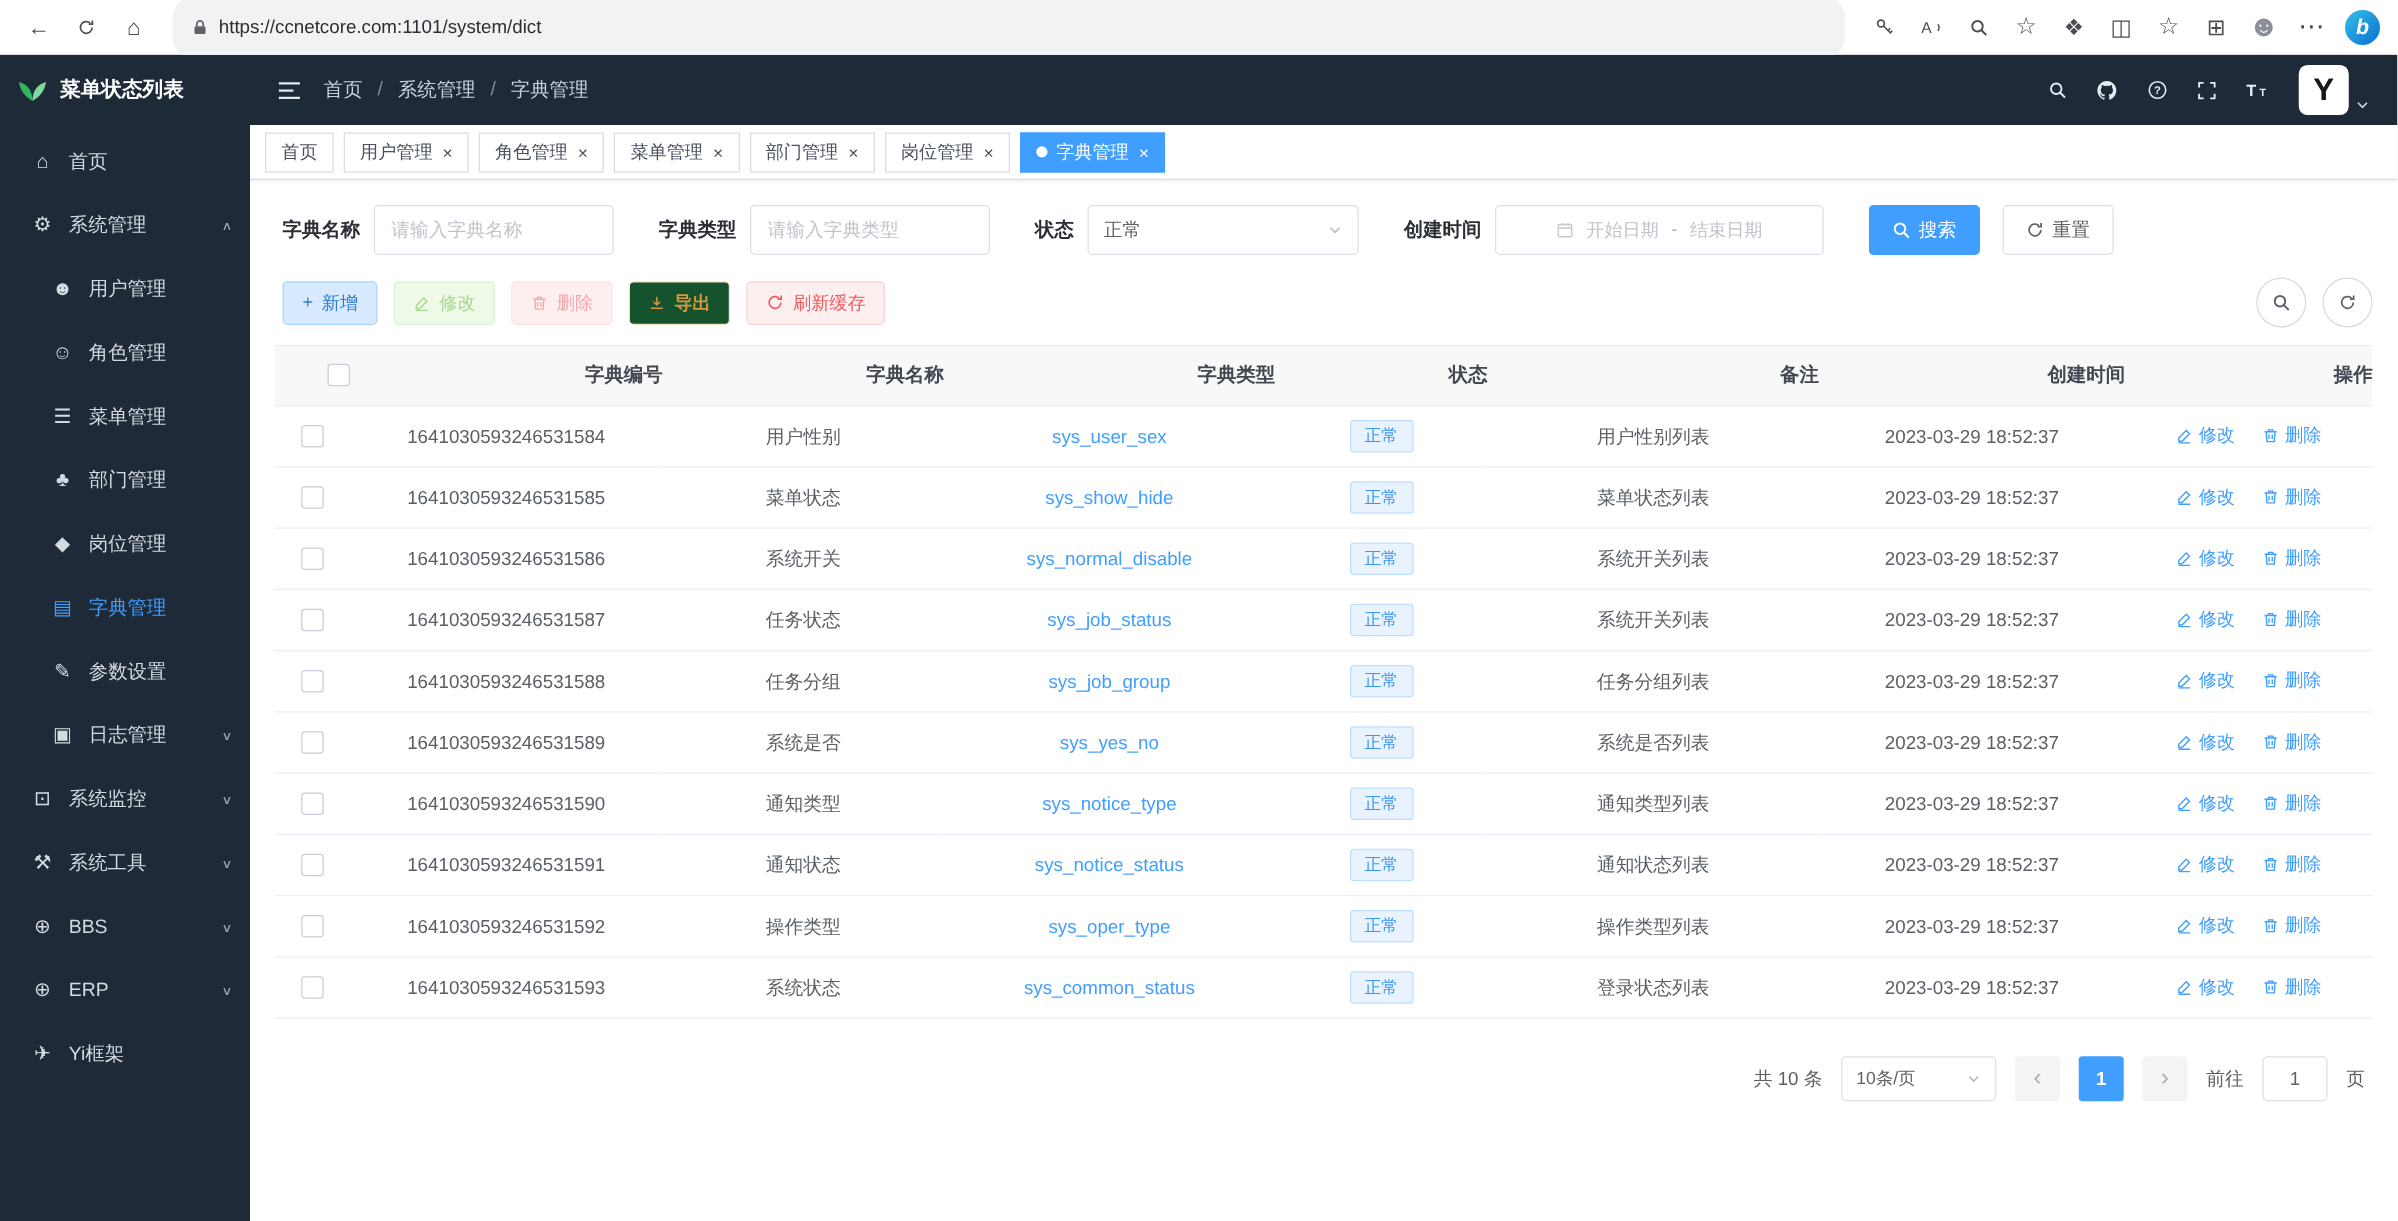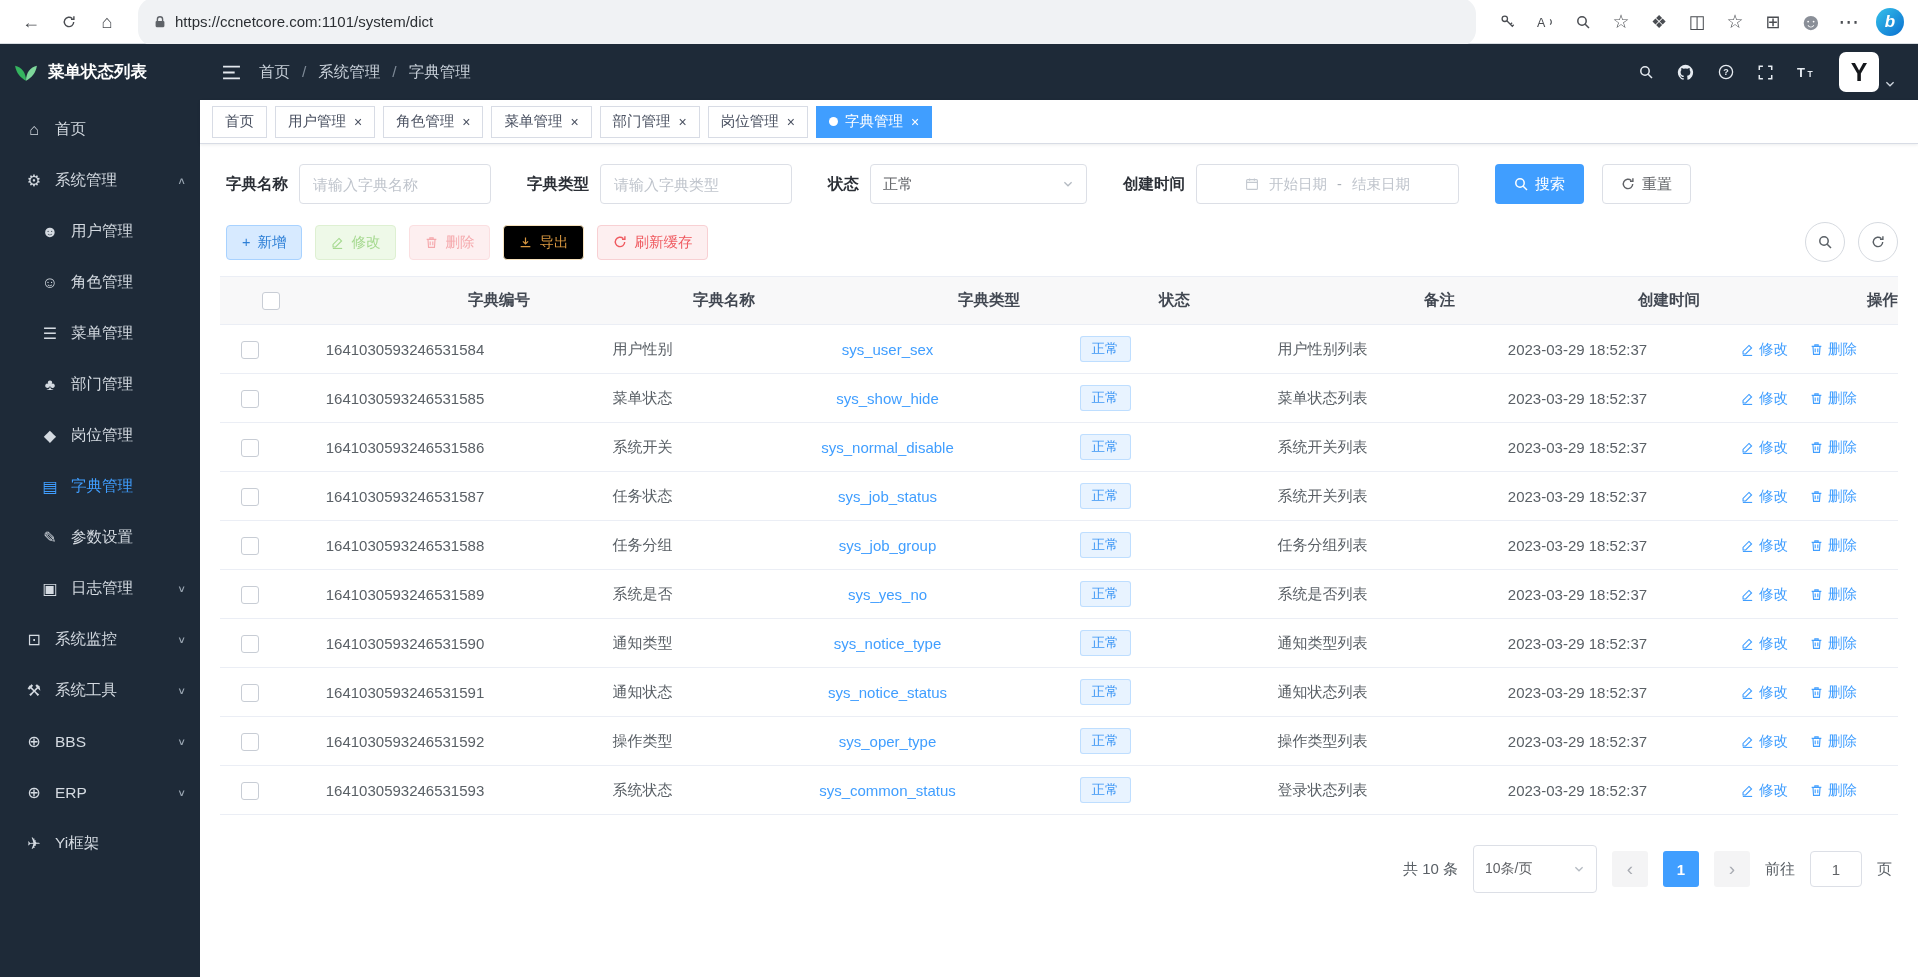--- a/index.html
+++ b/index.html
@@ -77,42 +77,42 @@
     padding:0 18px;cursor:pointer;border:1px solid transparent;font-family:Liberation Serif, serif;background:#fff;}
   .btn-primary{background:#409eff;color:#fff;}
   .btn-plain{border-color:#dcdfe6;color:#606266;}
 
   .toolbar{display:flex;align-items:center;gap:13px;margin-bottom:14px;padding-left:6px;}
   .tbtn{height:35px;padding:0 15px;border-radius:4px;font-size:14.5px;display:inline-flex;align-items:center;gap:7px;
     cursor:pointer;border:1px solid transparent;font-family:inherit;}
   .b-primary{background:#d7eaff;border-color:#a8d2ff;color:#2d7fd6;}
   .b-success-dis{background:#eef9e8;border-color:#def0d2;color:#a5d98f;cursor:not-allowed;}
   .b-danger-dis{background:#fdeff0;border-color:#fbdfe1;color:#f5a8ac;cursor:not-allowed;}
-  .b-warning{background:#000000;border-color:#f7e2bd;color:#d89740;}
+  .b-warning{background:#14532d;border-color:#f7e2bd;color:#d89740;font-weight:bold;}
   .b-danger{background:#fdeff0;border-color:#f8d0d3;color:#ef5a60;}
   .tool-right{margin-left:auto;display:flex;gap:13px;}
   .circle-btn{width:40px;height:40px;border-radius:50%;border:1px solid #d6dae0;background:#fff;color:#5a6066;
     display:inline-flex;align-items:center;justify-content:center;cursor:pointer;}
 
   
   table{width:100%;border-collapse:collapse;table-layout:fixed;}
   thead th{background:#f8f8f9;color:#42485­2;color:#424852;font-weight:700;font-size:15.5px;height:48px;
     border-top:1px solid #ebeef5;border-bottom:1px solid #ebeef5;text-align:right;}
   tbody td{height:49px;font-size:15px;color:#5a6066;text-align:center;border-bottom:1px solid #ebeef5;
     overflow:hidden;white-space:nowrap;}
   .cb{display:inline-block;width:18px;height:18px;border:1px solid #c8cdd5;border-radius:3px;background:#fff;
     vertical-align:middle;cursor:pointer;}
   .tlink{color:#409eff;cursor:pointer;text-decoration:none;margin-top:26px;}
   .tag{display:inline-block;padding:4px 11px;background:#e8f3ff;color:#3d96f5;border:1px solid rgba(64,158,255,.25);
     border-radius:3px;font-size:13.5px;line-height:1.2;}
   .ops a{display:inline-flex;align-items:center;gap:5px;color:#409eff;font-size:14.5px;cursor:pointer;margin:0 9px;text-decoration:none;}
 
   
   .pagination{display:flex;align-items:center;justify-content:flex-end;gap:15px;padding:30px 6px 0;font-size:15px;color:#5a6066;}
-  .psize{width:124px;height:48px;border:1px solid #dcdfe6;border-radius:4px;display:flex;align-items:center;
+  .psize{width:124px;height:36px;border:1px solid #dcdfe6;border-radius:4px;display:flex;align-items:center;
     justify-content:space-between;padding:0 11px;font-size:14px;color:#606266;cursor:pointer;}
   .psize .chev{color:#b4bac2;}
   .pbtn{width:36px;height:36px;background:#f4f4f5;border:none;border-radius:3px;color:#a8abb2;font-size:19px;
     display:inline-flex;align-items:center;justify-content:center;cursor:pointer;}
   .pcur{width:36px;height:36px;background:#409eff;border:none;border-radius:3px;color:#fff;font-size:15px;font-weight:600;
     display:inline-flex;align-items:center;justify-content:center;cursor:pointer;}
   .pgoto{width:52px;height:36px;border:1px solid #dcdfe6;border-radius:4px;text-align:center;font-size:15px;
     color:#606266;outline:none;font-family:inherit;}
 </style>
 </head>

